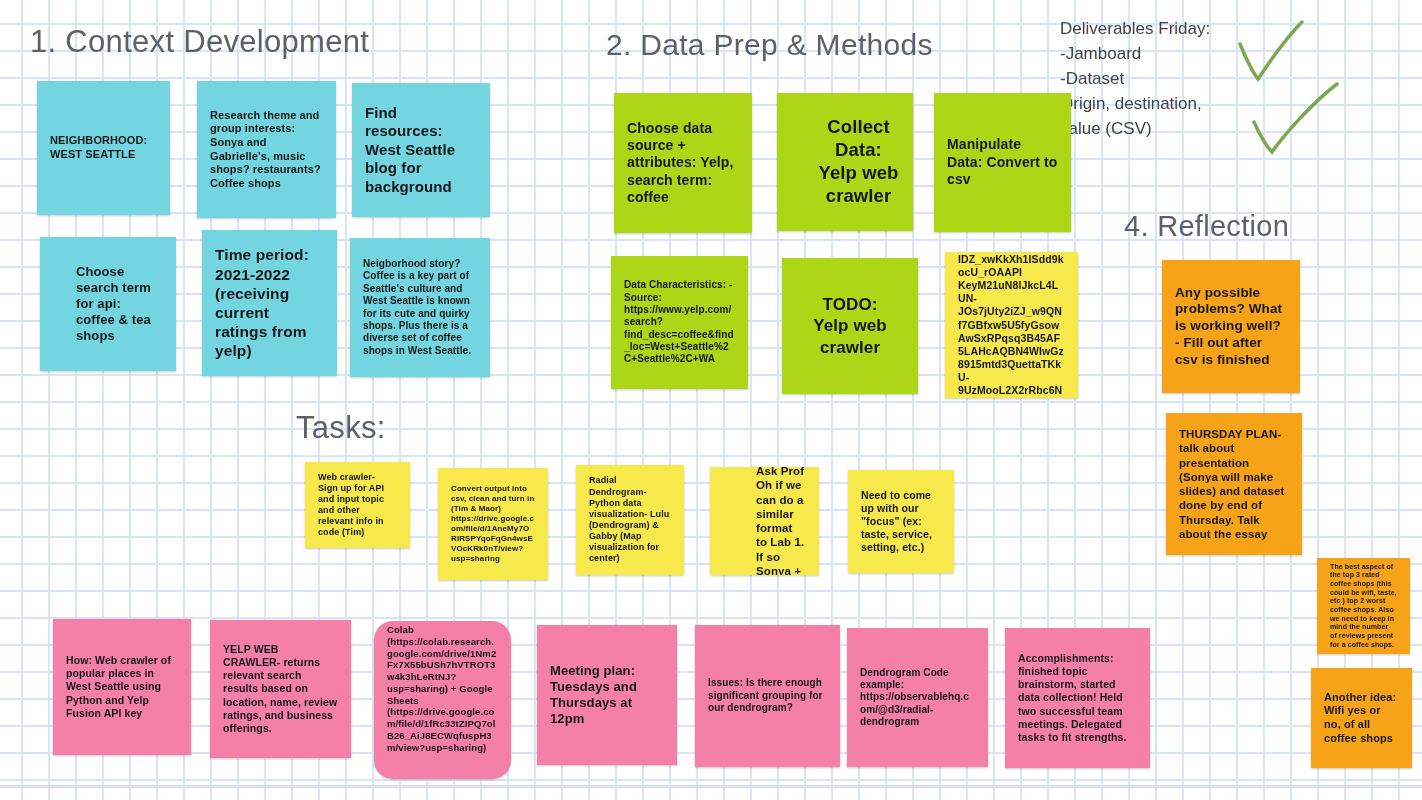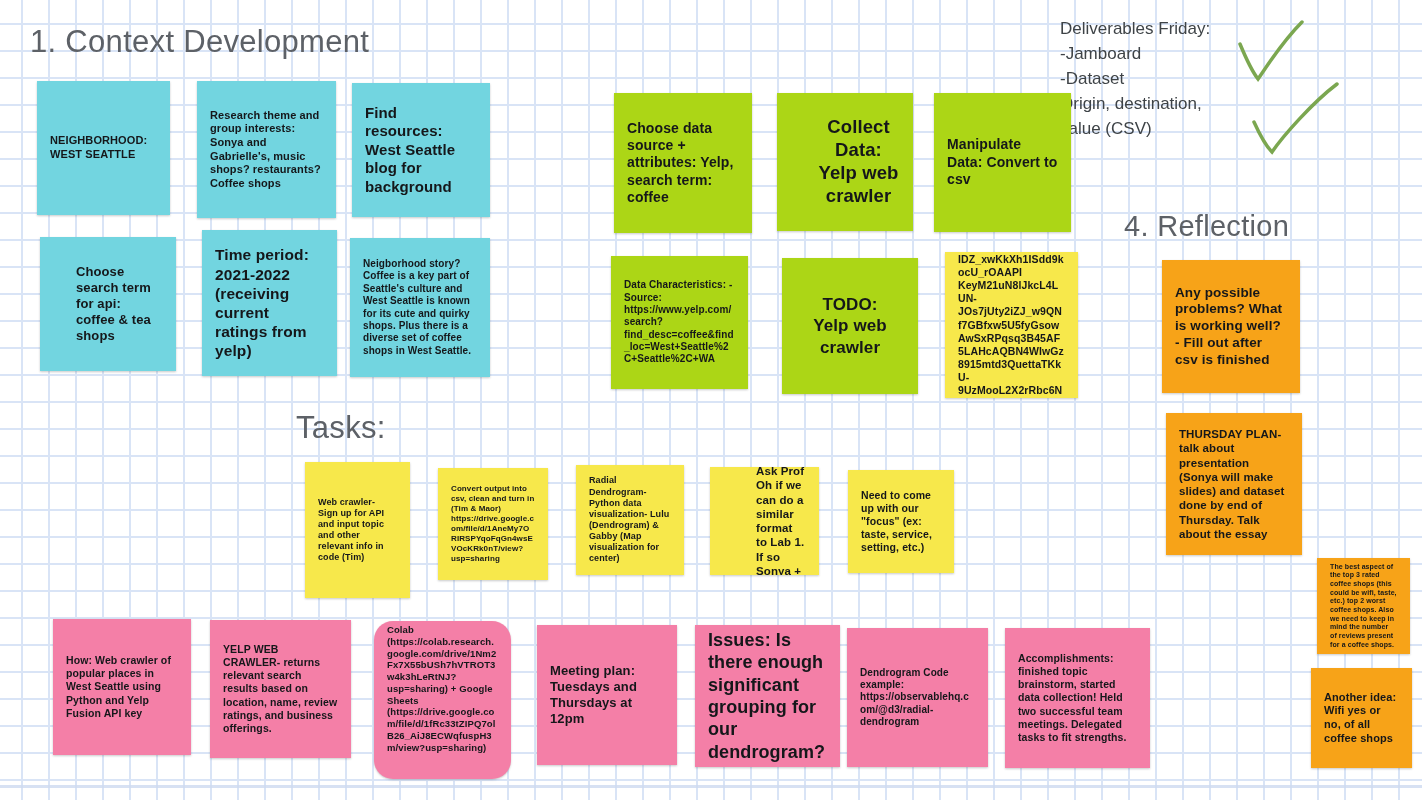--- a/index.html
+++ b/index.html
@@ -32,20 +32,21 @@
   .note.valign-top{justify-content:flex-start;padding-top:3px;border-radius:19px;}
   .frame-line{position:absolute;left:0;top:785px;width:1422px;height:3px;background:#cddaf0;opacity:.8;}
 </style>
 </head>
 <body>
 
 <div class="board">
 
   <div class="heading" style="left:30px;top:24px;font-size:31px;">1. Context Development</div>
 
+  <div class="heading" style="left:606px;top:28px;font-size:30px;">2. Data Prep &amp; Methods</div>
 
   <div class="heading" style="left:296px;top:410px;font-size:31px;">Tasks:</div>
 
 
   <div class="heading" style="left:1124px;top:210px;font-size:29px;">4. Reflection</div>
 
   <div class="handnote" style="left:1060px;top:16px;width:210px;">Deliverables Friday:
 -Jamboard
 -Dataset
 Origin, destination,
@@ -99,21 +100,21 @@
       </div>
       <div class="note align-left" style="left: 1166px; top: 413px; width: 136px; height: 142px; font-size: 11.5px; background: rgb(247, 163, 24);">
         <div class="note-text">THURSDAY PLAN- talk about presentation (Sonya will make slides) and dataset done by end of Thursday. Talk about the essay</div>
       </div>
       <div class="note align-left" style="left: 1317px; top: 558px; width: 93px; height: 96px; font-size: 7px; background: rgb(247, 163, 24);">
         <div class="note-text">The best aspect of the top 3 rated coffee shops (this could be wifi, taste, etc.) top 2 worst coffee shops. Also we need to keep in mind the number of reviews present for a coffee shops.</div>
       </div>
       <div class="note align-left" style="left: 1311px; top: 668px; width: 101px; height: 100px; font-size: 11px; background: rgb(247, 163, 24);">
         <div class="note-text">Another idea: Wifi yes or no, of all coffee shops</div>
       </div>
-      <div class="note align-left" style="left: 305px; top: 462px; width: 105px; height: 136px; font-size: 9px; background: rgb(247, 232, 75);">
+      <div class="note align-left" style="left: 305px; top: 462px; width: 105px; height: 86px; font-size: 9px; background: rgb(247, 232, 75);">
         <div class="note-text">Web crawler- Sign up for API and input topic and other relevant info in code (Tim)</div>
       </div>
       <div class="note align-left" style="left: 438px; top: 468px; width: 110px; height: 112px; font-size: 8px; background: rgb(247, 232, 75);">
         <div class="note-text">Convert output into csv, clean and turn in (Tim &amp; Maor) https://drive.google.com/file/d/1AneMy7ORIRSPYqoFqGn4wsEVOcKRk0nT/view?usp=sharing</div>
       </div>
       <div class="note align-left" style="left: 576px; top: 465px; width: 108px; height: 110px; font-size: 9px; background: rgb(247, 232, 75);">
         <div class="note-text">Radial Dendrogram- Python data visualization- Lulu (Dendrogram) &amp; Gabby (Map visualization for center)</div>
       </div>
       <div class="note align-left" style="left: 710px; top: 467px; width: 109px; height: 108px; font-size: 11.5px; background: rgb(247, 232, 75); padding-left: 46px;">
         <div class="note-text">Essay- Ask Prof Oh if we can do a similar format to Lab 1. If so Sonya + Maor</div>
@@ -126,21 +127,21 @@
       </div>
       <div class="note align-left" style="left: 210px; top: 620px; width: 141px; height: 138px; font-size: 10.5px; background: rgb(244, 127, 167);">
         <div class="note-text">YELP WEB CRAWLER- returns relevant search results based on location, name, review ratings, and business offerings.</div>
       </div>
       <div class="note align-left valign-top" style="left: 374px; top: 621px; width: 137px; height: 158px; font-size: 9.5px; background: rgb(244, 127, 167);">
         <div class="note-text">Colab (https://colab.research.google.com/drive/1Nm2Fx7X55bUSh7hVTROT3w4k3hLeRtNJ?usp=sharing) + Google Sheets (https://drive.google.com/file/d/1fRc33tZIPQ7olB26_AiJ8ECWqfuspH3m/view?usp=sharing)</div>
       </div>
       <div class="note align-left" style="left: 537px; top: 625px; width: 140px; height: 140px; font-size: 13px; background: rgb(244, 127, 167);">
         <div class="note-text">Meeting plan: Tuesdays and Thursdays at 12pm</div>
       </div>
-      <div class="note align-left" style="left: 695px; top: 625px; width: 145px; height: 142px; font-size: 18px; background: rgb(244, 127, 167);">
+      <div class="note align-left" style="left: 695px; top: 625px; width: 145px; height: 142px; font-size: 10px; background: rgb(244, 127, 167);">
         <div class="note-text">Issues: Is there enough significant grouping for our dendrogram?</div>
       </div>
       <div class="note align-left" style="left: 847px; top: 628px; width: 141px; height: 139px; font-size: 10px; background: rgb(244, 127, 167);">
         <div class="note-text">Dendrogram Code example: https://observablehq.com/@d3/radial-dendrogram</div>
       </div>
       <div class="note align-left" style="left: 1005px; top: 628px; width: 145px; height: 140px; font-size: 10.5px; background: rgb(244, 127, 167);">
         <div class="note-text">Accomplishments: finished topic brainstorm, started data collection! Held two successful team meetings. Delegated tasks to fit strengths.</div>
       </div>
     </div>
 

